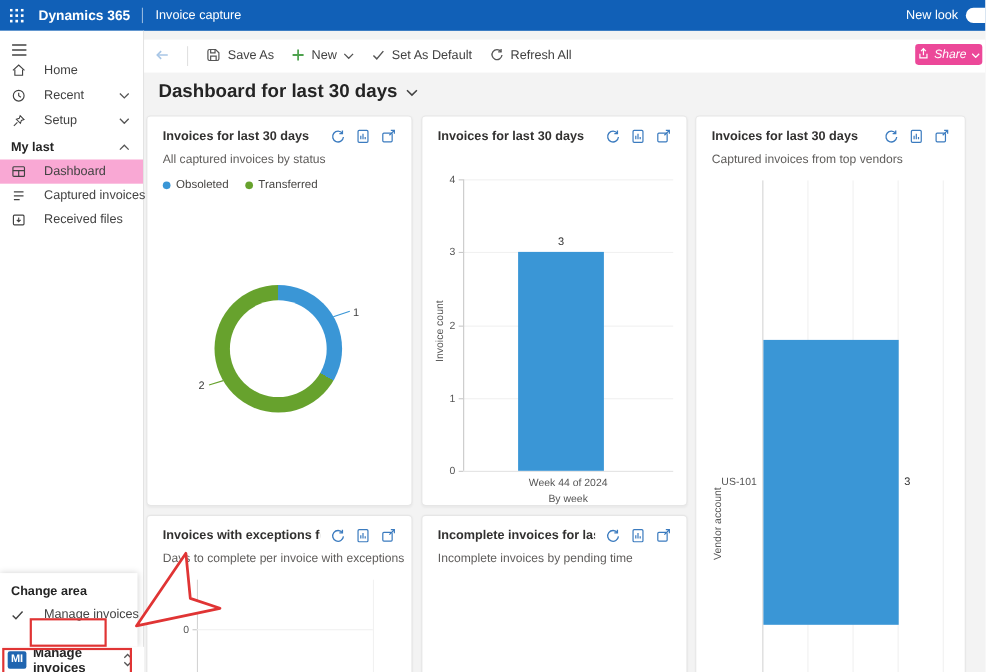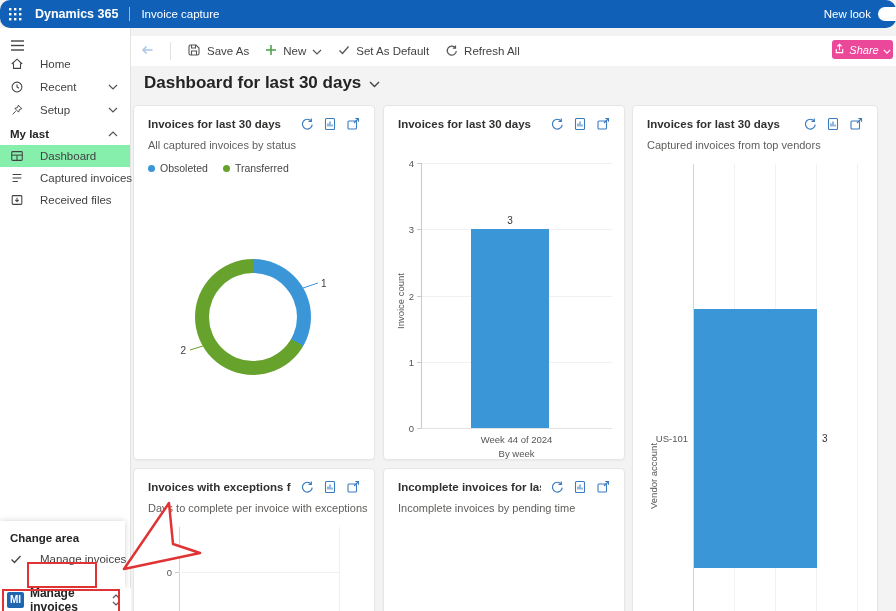--- a/index.html
+++ b/index.html
@@ -12,21 +12,21 @@
   #topbar .brand{font-size:12.5px;font-weight:700;margin-left:12px;white-space:nowrap}
   #topbar .tdivider{width:1px;height:14px;background:rgba(255,255,255,.55);margin:0 11px}
   #topbar .app{font-size:11.5px}
   #topbar .right{margin-left:auto;display:flex;align-items:center;gap:7px;font-size:11.5px;padding-right:0}
   .toggle-pill{width:30px;height:14px;border-radius:8px;background:#fff;margin-right:-12px}
   
   #sidebar{position:absolute;left:0;top:28px;width:131px;height:583px;background:#fff;border-right:1px solid #e3e3e3;box-sizing:border-box}
   .srow{position:absolute;left:0;width:130px;height:22px;display:flex;align-items:center;gap:16px;
     padding-left:10px;box-sizing:border-box;font-size:11.5px;color:#424242;cursor:pointer;white-space:nowrap}
   .srow .chev{margin-left:auto;margin-right:12px;display:flex}
-  .srow.selected{background:#86efac}
+  .srow.selected{background:#f9a8d4}
   .srow.bold{font-weight:700;color:#242424}
   .sicon{flex:0 0 14px;display:flex}
   
   #flyout{position:absolute;left:0;top:521px;width:125px;height:67px;background:#fff;box-shadow:0 0 6px rgba(0,0,0,.18);z-index:20}
   #areasel{position:absolute;left:0;top:588px;width:131px;height:23px;background:#fff;display:flex;align-items:center;z-index:21}
   .mi-badge{width:20px;height:16px;border-radius:2px;color:#fff;font-size:10px;font-weight:700;
     display:flex;align-items:center;justify-content:center;margin-left:7px}
   
   #toolbar{position:absolute;left:131px;top:36px;width:765px;height:30px;background:#fff;display:flex;align-items:center;padding-left:9px;box-sizing:border-box;gap:16px}
   .tbtn{display:flex;align-items:center;gap:6px;font-size:11.5px;color:#424242;cursor:pointer;white-space:nowrap}
@@ -52,21 +52,21 @@
   #donut-hole{position:absolute;left:14px;top:14px;width:88px;height:88px;border-radius:50%;background:#fff}
   
   .annot-box{position:absolute;border:2px solid #e03434;z-index:70;pointer-events:none}
   #annot-arrow{position:absolute;left:0;top:0;z-index:75;pointer-events:none}
 </style>
 </head>
 <body>
 
 <div id="screen">
 
-  <div id="topbar" style="background: rgb(17, 96, 183); border-radius: 10px;">
+  <div id="topbar" style="background: rgb(17, 96, 183);">
     <span class="sicon" style="margin-left:9px">
       <svg width="13" height="13" viewBox="0 0 13 13">
           <g fill="#fff">
         <rect x="0" y="0" width="2.4" height="2.4"></rect>
             <rect x="5" y="0" width="2.4" height="2.4"></rect>
             <rect x="10" y="0" width="2.4" height="2.4"></rect>
         <rect x="0" y="5" width="2.4" height="2.4"></rect>
             <rect x="5" y="5" width="2.4" height="2.4"></rect>
             <rect x="10" y="5" width="2.4" height="2.4"></rect>
         <rect x="0" y="10" width="2.4" height="2.4"></rect>

